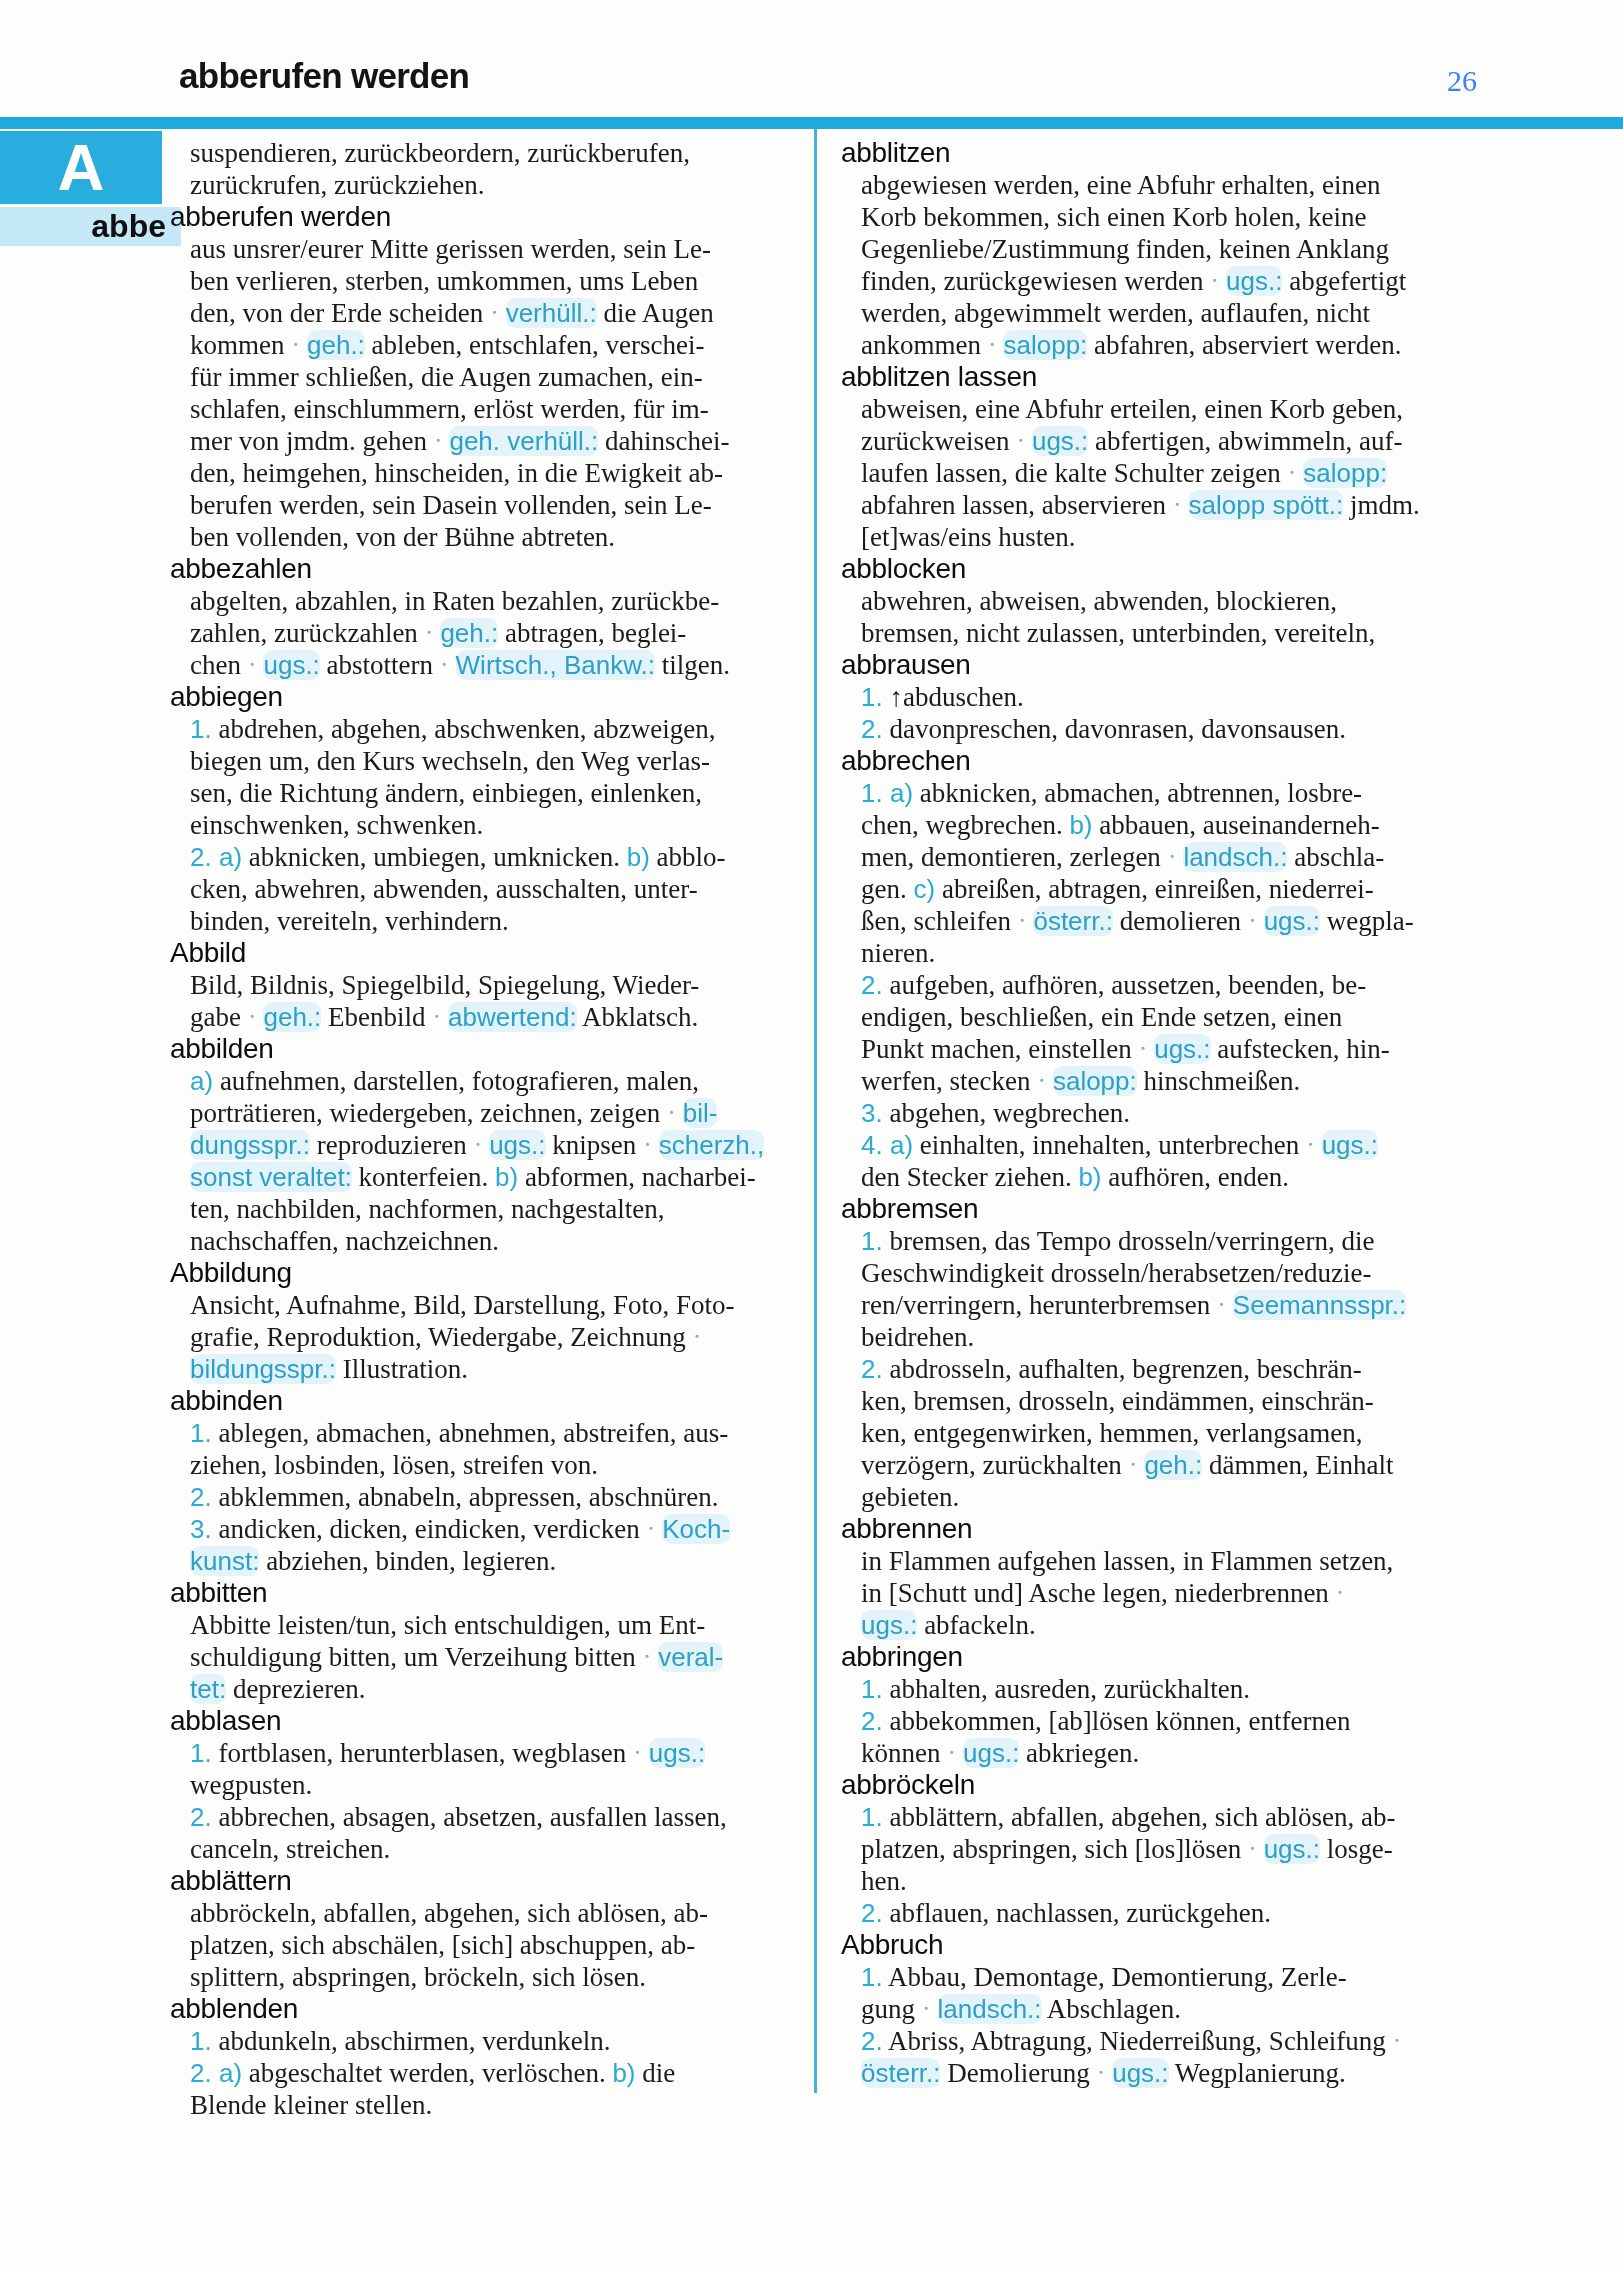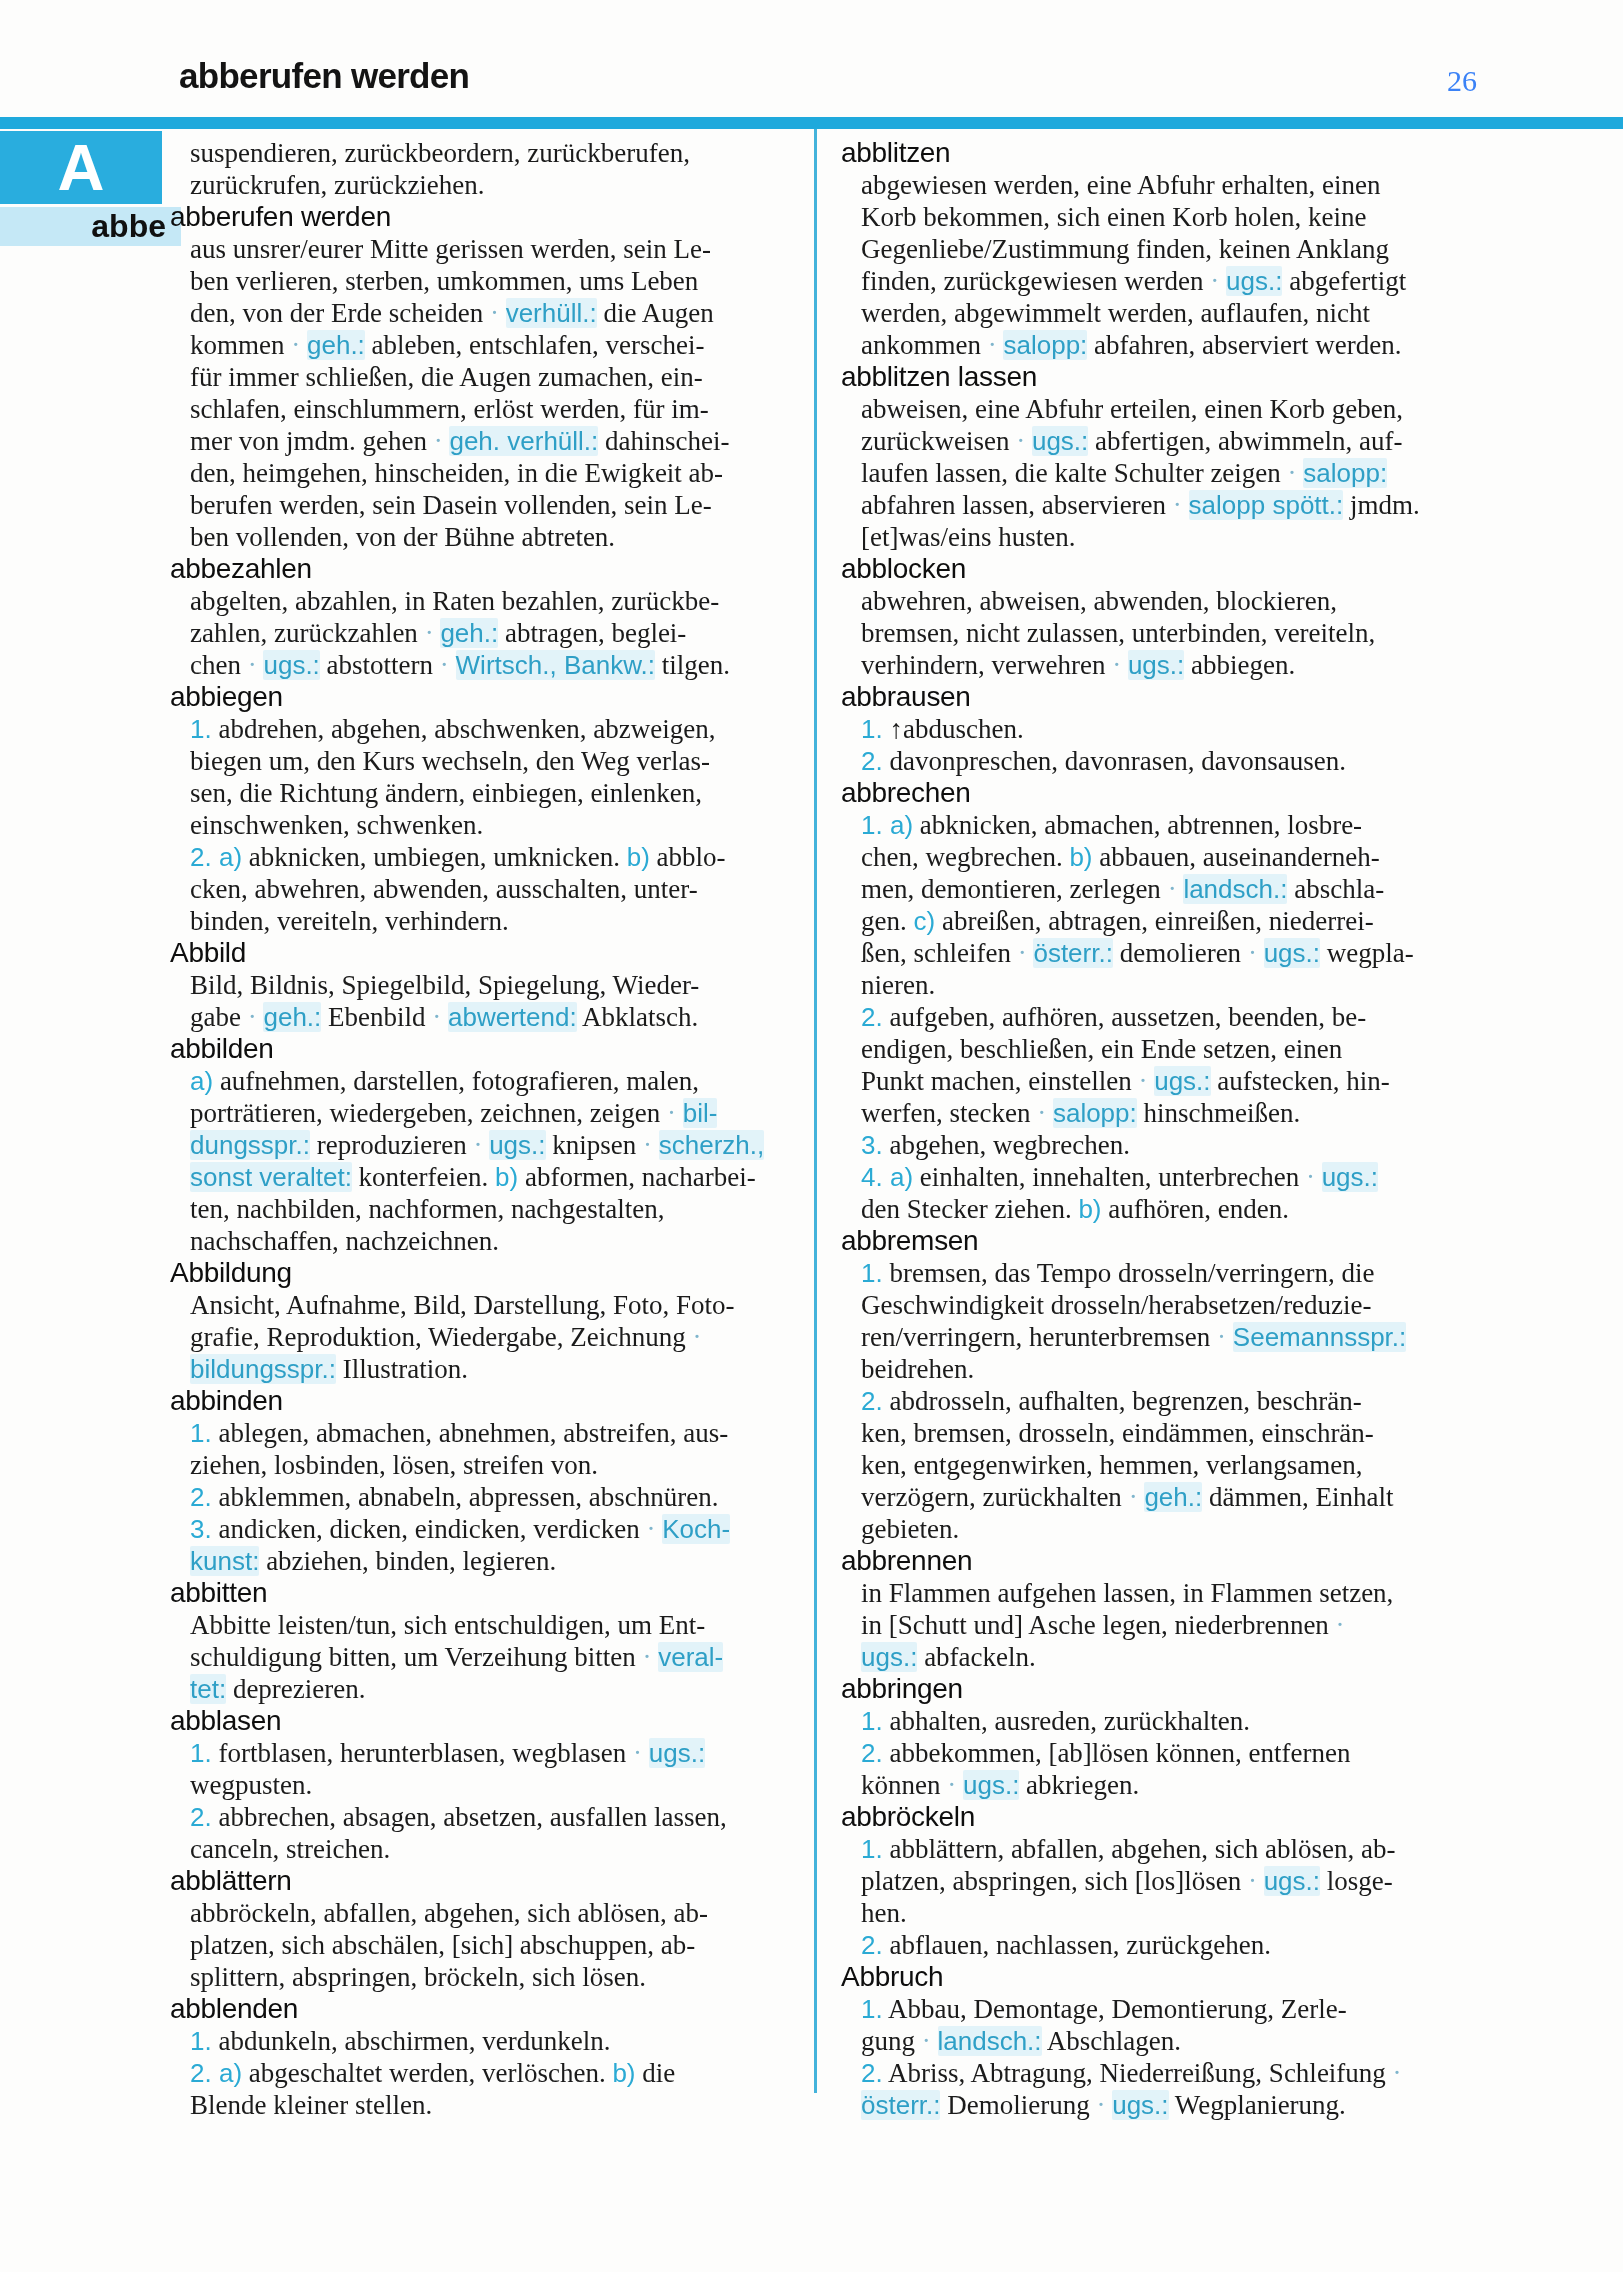--- a/index.html
+++ b/index.html
@@ -19,21 +19,21 @@
   .col-divider{position:absolute;left:814px;top:129px;width:2.7px;height:1964px;background:var(--divider,#44b3db);}
   .col{position:absolute;top:137px;}
   .col-left{left:170px;width:636px;}
   .col-right{left:841px;width:744px;}
   .line{height:32px;line-height:32px;white-space:nowrap;font-size:27px;color:var(--body-text,#1b1b1b);
         padding-left:20px;}
   .line.headword{padding-left:0;font-family:"Liberation Sans",sans-serif;font-weight:400;font-size:28px;
         color:#0e0e0e;letter-spacing:-0.3px;}
   .r-p{color:var(--body-text,#1b1b1b);}
   .r-l{font-family:"Liberation Sans",sans-serif;font-size:26px;color:var(--label,#2e9fc6);
-        background:rgba(176,224,243,0.35);border-radius:2px;margin-top:40px;}
+        background:rgba(176,224,243,0.35);border-radius:10px;margin-top:40px;}
   .r-n,.r-m{font-family:"Liberation Sans",sans-serif;font-size:26px;color:var(--marker,#2baad4);}
   .r-d{color:var(--separator,#7fb5cc);}
 </style>
 </head>
 <body>
 
 <div class="page">
   <div class="running-head">abberufen werden</div>
   <div class="page-number">26</div>
   <div class="top-bar"></div>
@@ -118,21 +118,20 @@
       <div class="line"><span class="r-p">ankommen</span><span class="r-d"> · </span><span class="r-l">salopp:</span><span class="r-p"> abfahren, abserviert werden.</span></div>
       <div class="line headword">abblitzen lassen</div>
       <div class="line"><span class="r-p">abweisen, eine Abfuhr erteilen, einen Korb geben,</span></div>
       <div class="line"><span class="r-p">zurückweisen</span><span class="r-d"> · </span><span class="r-l">ugs.:</span><span class="r-p"> abfertigen, abwimmeln, auf-</span></div>
       <div class="line"><span class="r-p">laufen lassen, die kalte Schulter zeigen</span><span class="r-d"> · </span><span class="r-l">salopp:</span></div>
       <div class="line"><span class="r-p">abfahren lassen, abservieren</span><span class="r-d"> · </span><span class="r-l">salopp spött.:</span><span class="r-p"> jmdm.</span></div>
       <div class="line"><span class="r-p">[et]was/eins husten.</span></div>
       <div class="line headword">abblocken</div>
       <div class="line"><span class="r-p">abwehren, abweisen, abwenden, blockieren,</span></div>
       <div class="line"><span class="r-p">bremsen, nicht zulassen, unterbinden, vereiteln,</span></div>
-      <div class="line"><span class="r-p">verhindern, verwehren</span><span class="r-d"> · </span><span class="r-l">ugs.:</span><span class="r-p"> abbiegen.</span></div>
       <div class="line headword">abbrausen</div>
       <div class="line"><span class="r-n">1.</span><span class="r-p"> ↑abduschen.</span></div>
       <div class="line"><span class="r-n">2.</span><span class="r-p"> davonpreschen, davonrasen, davonsausen.</span></div>
       <div class="line headword">abbrechen</div>
       <div class="line"><span class="r-n">1. </span><span class="r-m">a)</span><span class="r-p"> abknicken, abmachen, abtrennen, losbre-</span></div>
       <div class="line"><span class="r-p">chen, wegbrechen. </span><span class="r-m">b)</span><span class="r-p"> abbauen, auseinanderneh-</span></div>
       <div class="line"><span class="r-p">men, demontieren, zerlegen</span><span class="r-d"> · </span><span class="r-l">landsch.:</span><span class="r-p"> abschla-</span></div>
       <div class="line"><span class="r-p">gen. </span><span class="r-m">c)</span><span class="r-p"> abreißen, abtragen, einreißen, niederrei-</span></div>
       <div class="line"><span class="r-p">ßen, schleifen</span><span class="r-d"> · </span><span class="r-l">österr.:</span><span class="r-p"> demolieren</span><span class="r-d"> · </span><span class="r-l">ugs.:</span><span class="r-p"> wegpla-</span></div>
       <div class="line"><span class="r-p">nieren.</span></div>

